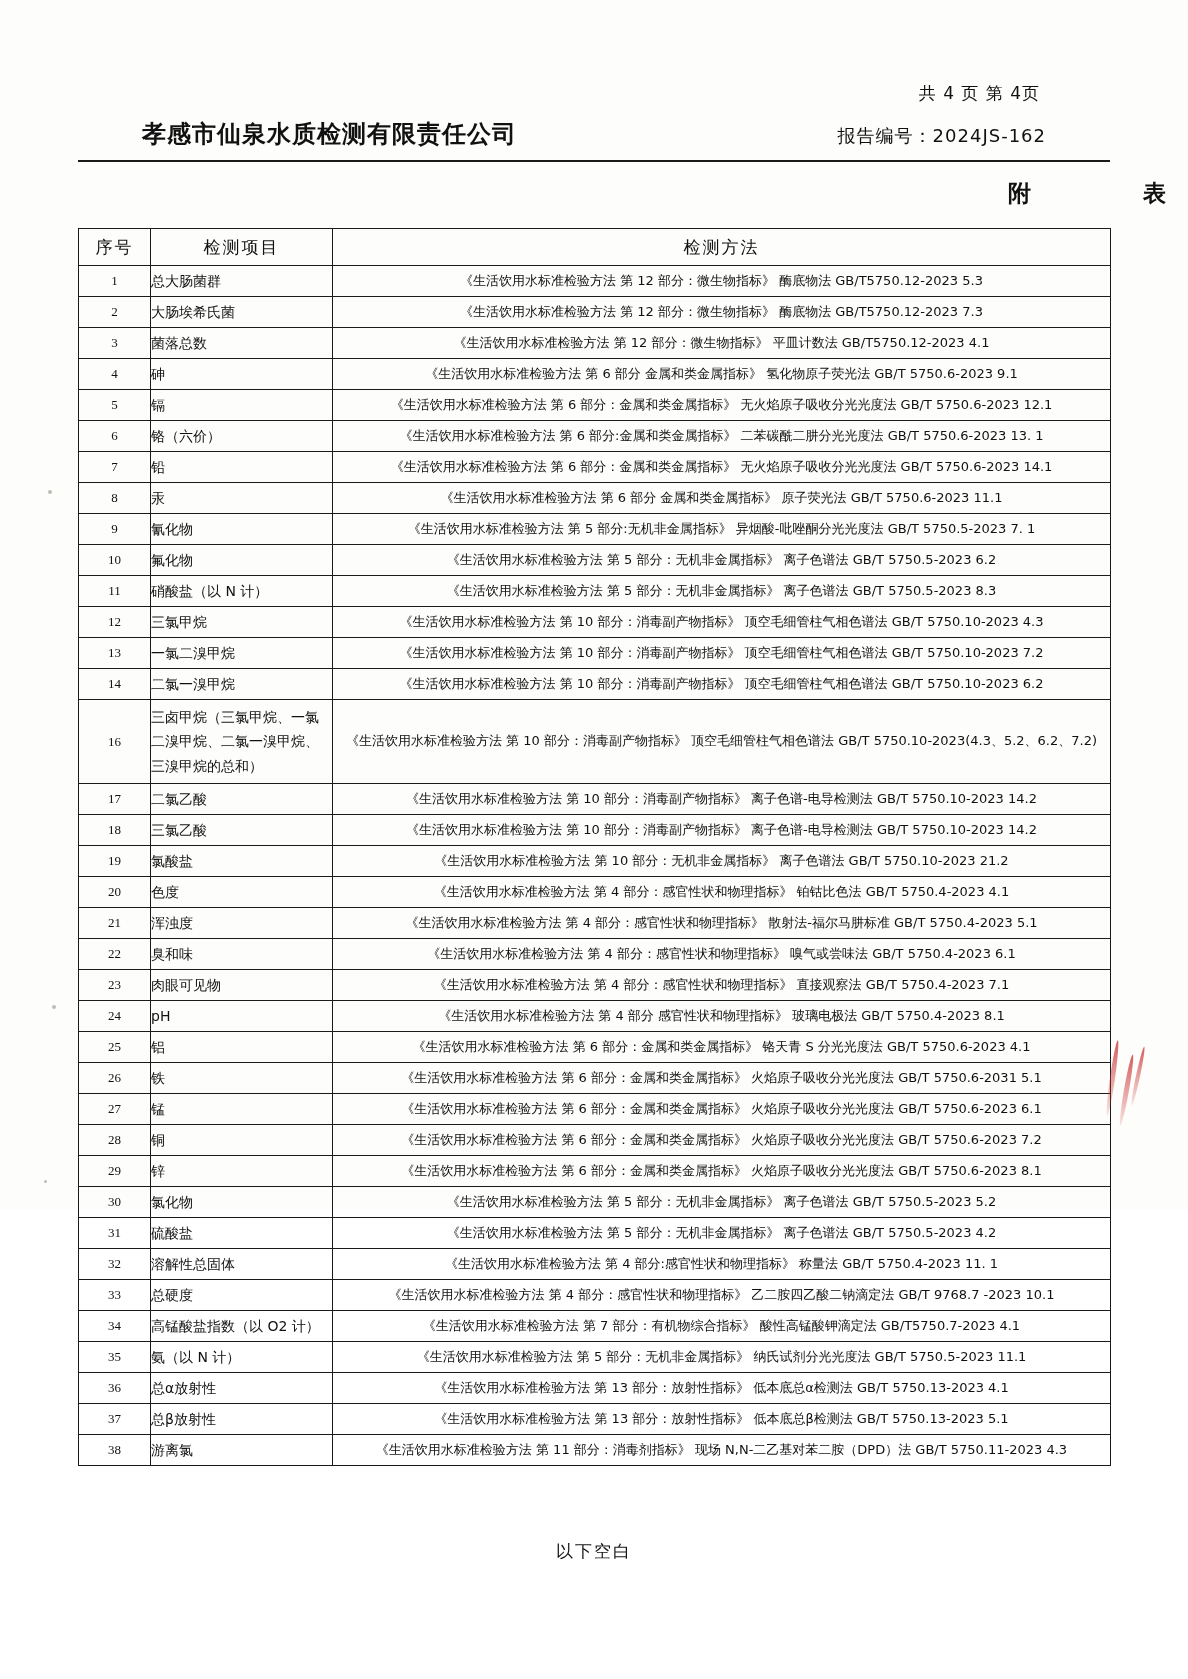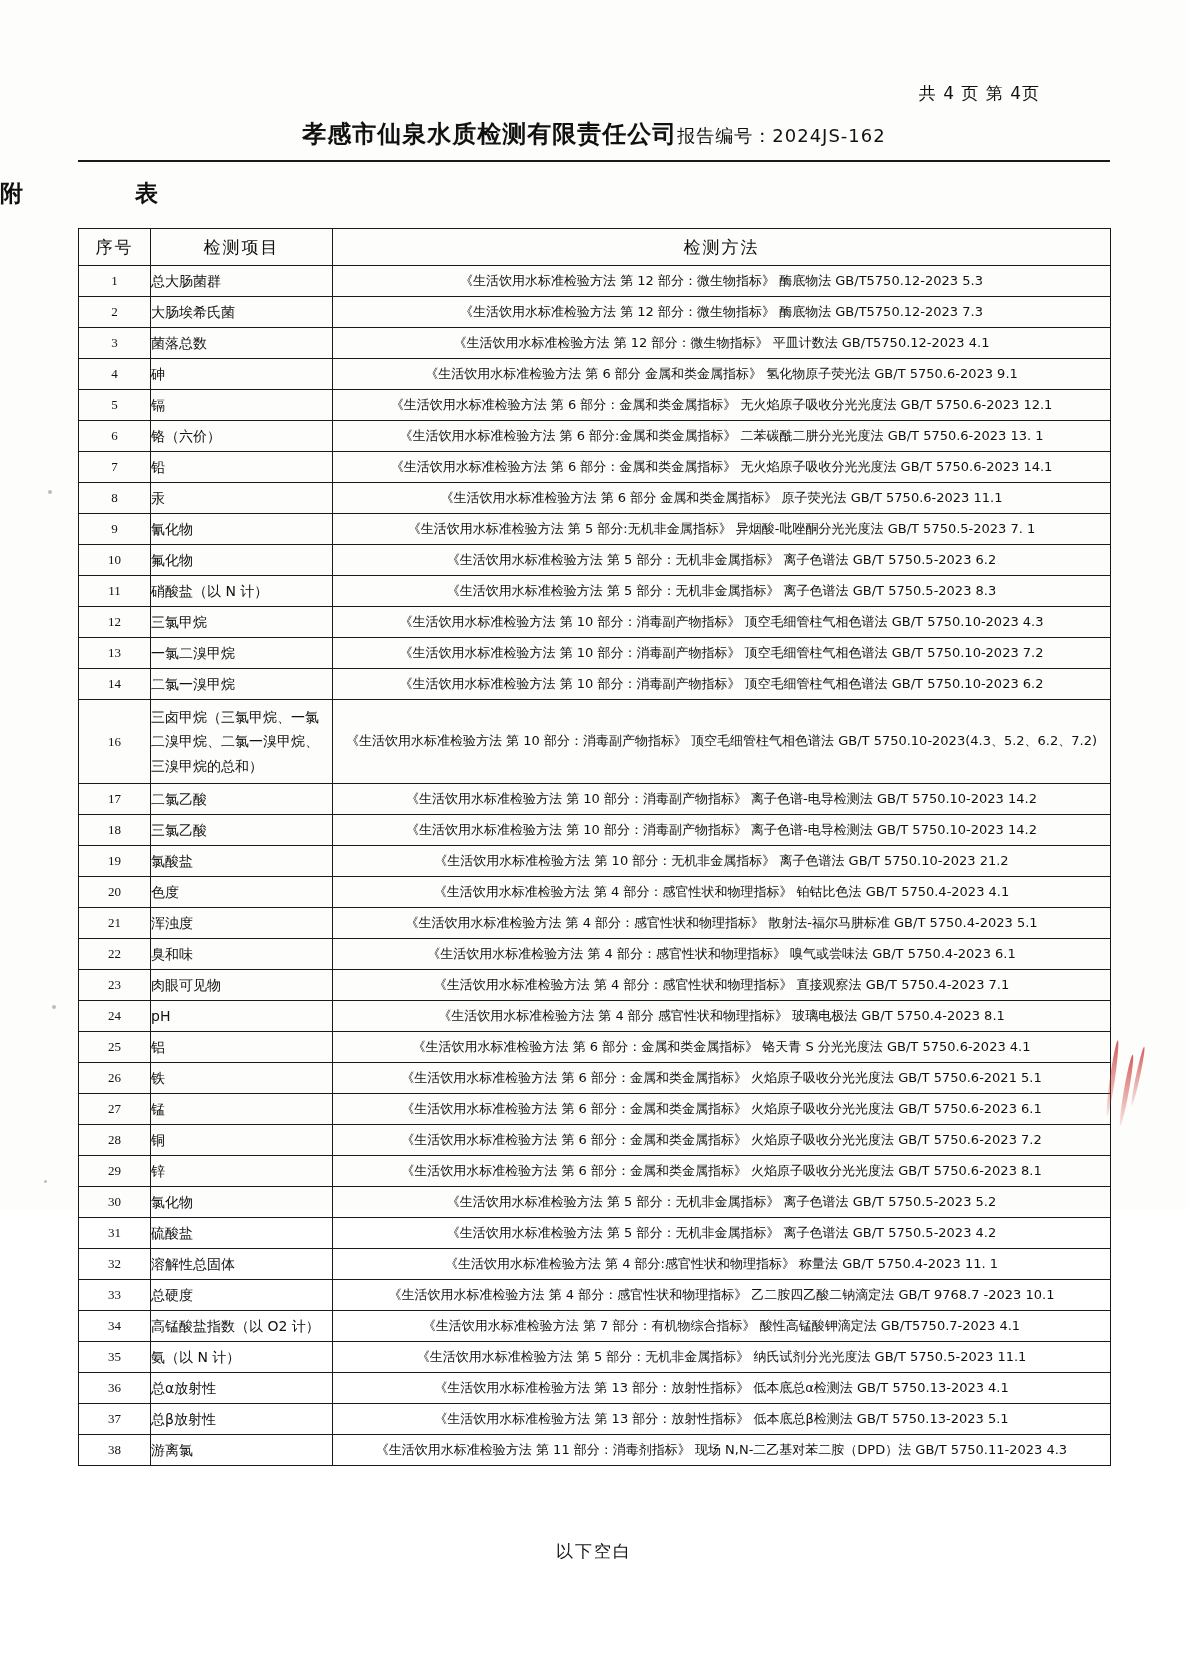--- a/index.html
+++ b/index.html
@@ -28,21 +28,21 @@
     font-size: 17px;
     letter-spacing: 1px;
     font-family: "DejaVu Sans", sans-serif;
   }
   .header-row {
     position: absolute;
     top: 118px;
     left: 110px;
     right: 110px;
     display: flex;
-    justify-content: center;
+    justify-content: space-between;
     align-items: baseline;
   }
   .company {
     font-size: 24px;
     font-weight: bold;
     letter-spacing: 1px;
     font-family: "DejaVu Sans", sans-serif;
     padding-left: 32px;
   }
   .report-no {
@@ -56,21 +56,21 @@
     top: 160px;
     left: 78px;
     right: 78px;
     border-bottom: 2px solid #1a1a1a;
   }
   .doc-title {
     position: absolute;
     top: 178px;
     left: 0;
     width: 100%;
-    text-align: left;
+    text-align: right;
     font-size: 23px;
     font-weight: bold;
     letter-spacing: 22px;
     font-family: Liberation Sans, sans-serif;
   }
   table.main {
     position: absolute;
     top: 228px;
     left: 78px;
     width: 1032px;
@@ -300,21 +300,21 @@
           <td class="method">《生活饮用水标准检验方法 第 4 部分 感官性状和物理指标》  玻璃电极法 GB/T 5750.4-2023 8.1</td>
         </tr>
       <tr>
           <td class="no">25</td>
           <td class="item">铝</td>
           <td class="method">《生活饮用水标准检验方法 第 6 部分：金属和类金属指标》  铬天青 S 分光光度法 GB/T 5750.6-2023 4.1</td>
         </tr>
       <tr>
           <td class="no">26</td>
           <td class="item">铁</td>
-          <td class="method">《生活饮用水标准检验方法 第 6 部分：金属和类金属指标》  火焰原子吸收分光光度法   GB/T 5750.6-2021 5.1</td>
+          <td class="method">《生活饮用水标准检验方法 第 6 部分：金属和类金属指标》  火焰原子吸收分光光度法   GB/T 5750.6-2031 5.1</td>
         </tr>
       <tr>
           <td class="no">27</td>
           <td class="item">锰</td>
           <td class="method">《生活饮用水标准检验方法 第 6 部分：金属和类金属指标》  火焰原子吸收分光光度法 GB/T 5750.6-2023 6.1</td>
         </tr>
       <tr>
           <td class="no">28</td>
           <td class="item">铜</td>
           <td class="method">《生活饮用水标准检验方法 第 6 部分：金属和类金属指标》  火焰原子吸收分光光度法 GB/T 5750.6-2023 7.2</td>

